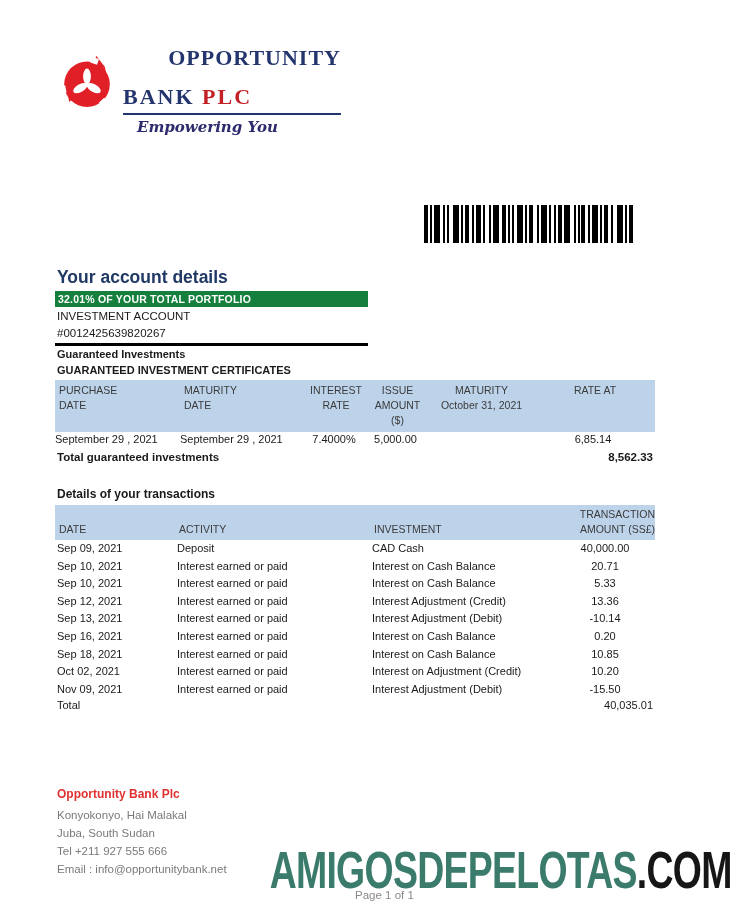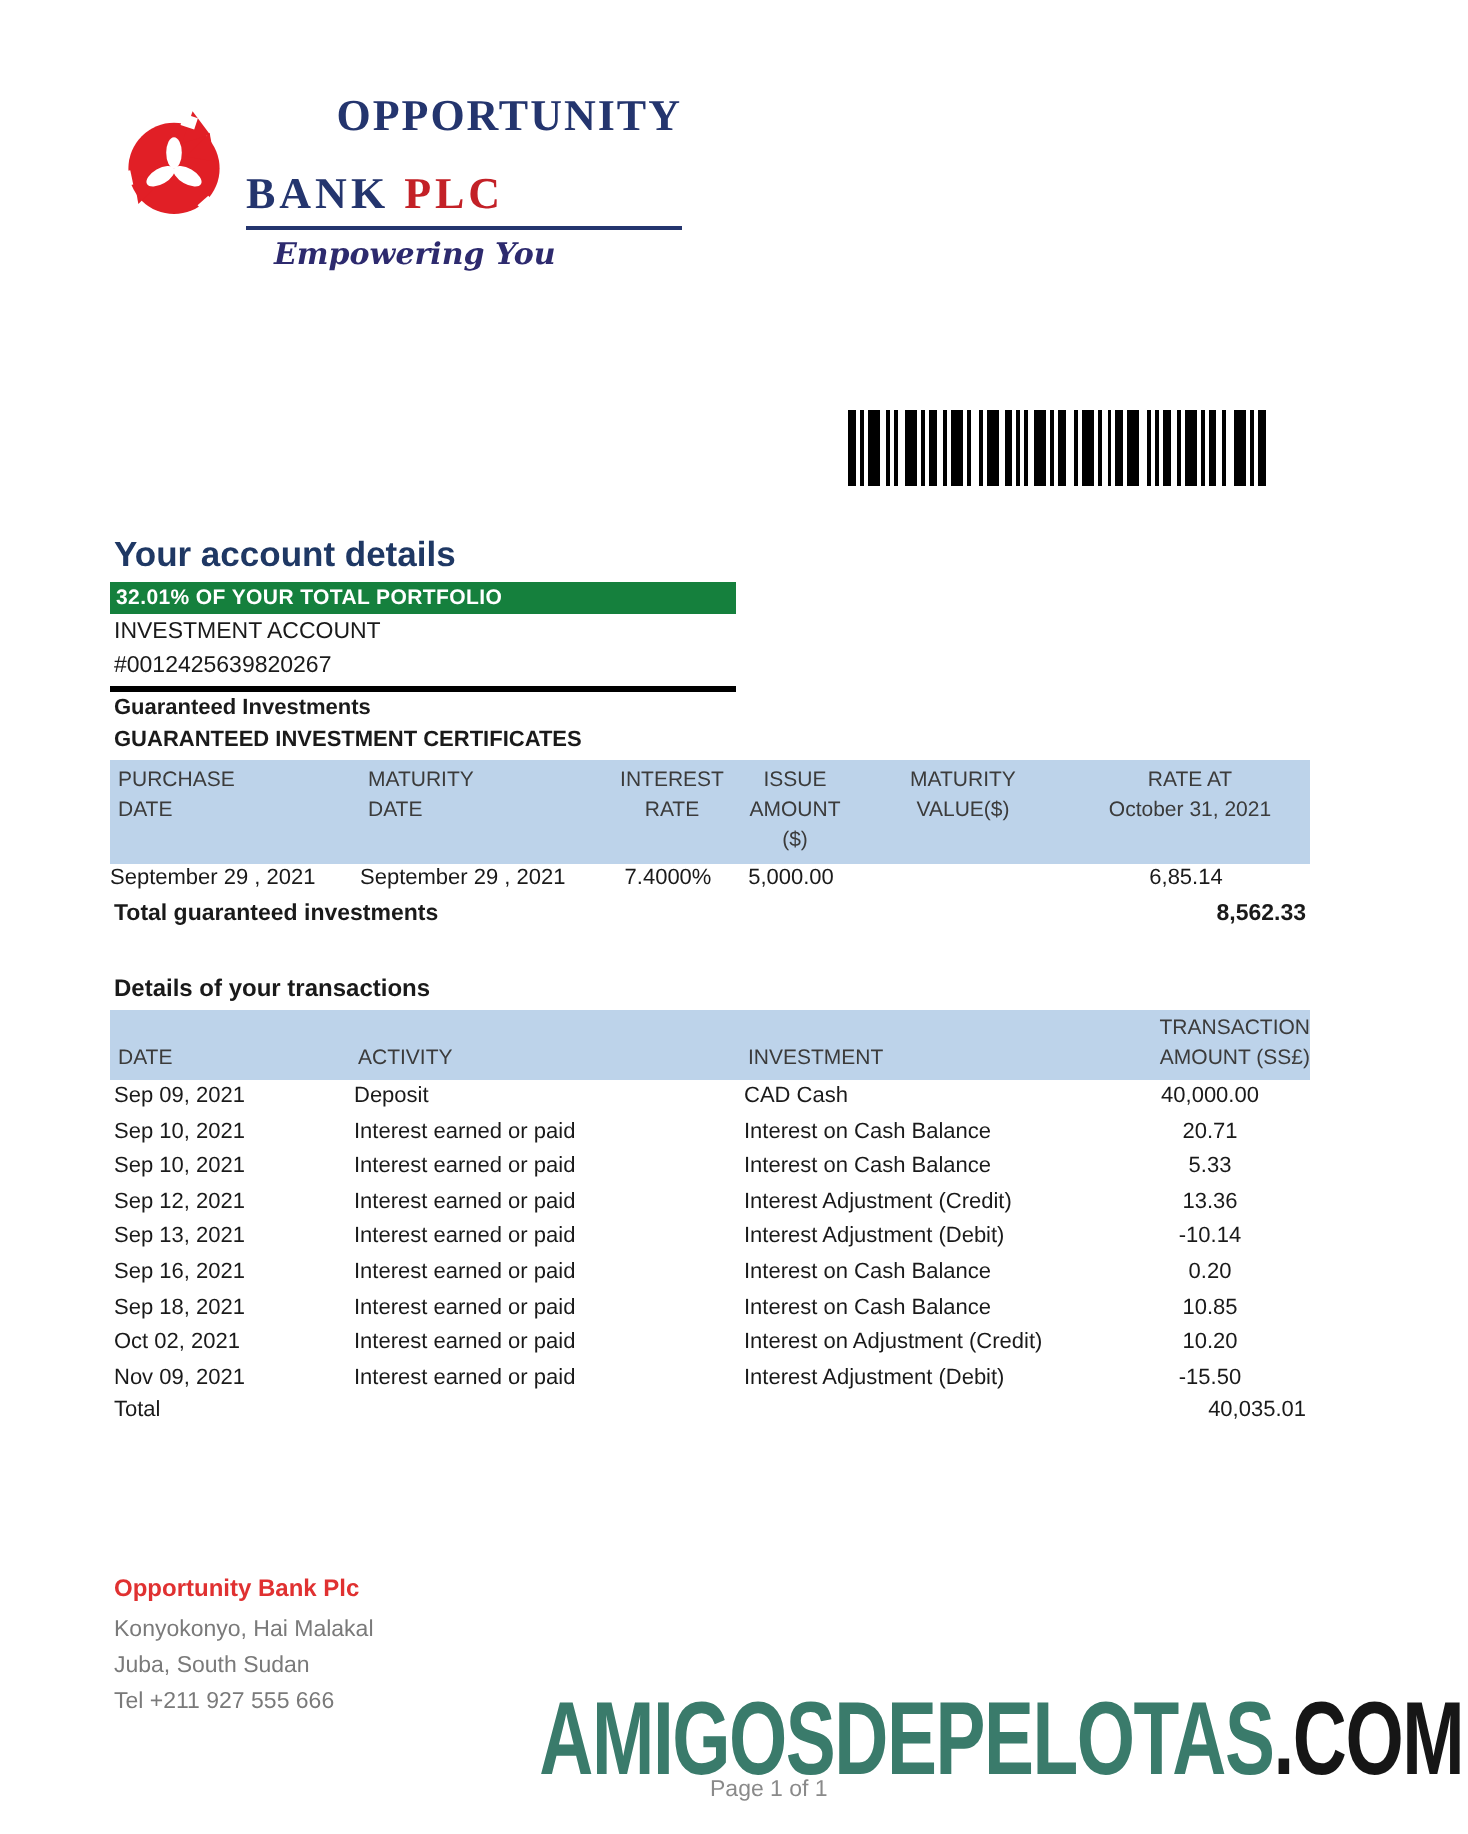--- a/index.html
+++ b/index.html
@@ -141,21 +141,20 @@
       <div class="c">PURCHASE</div>
       <div class="c">MATURITY</div>
       <div class="c ta-r">INTEREST</div>
       <div class="c ta-r">ISSUE</div>
       <div class="c ta-r">MATURITY</div>
       <div class="c ta-r">RATE AT</div>
       <div class="c">DATE</div>
       <div class="c">DATE</div>
       <div class="c ta-r">RATE</div>
       <div class="c ta-r">AMOUNT ($)</div>
-      <div class="c ta-r">VALUE($)</div>
       <div class="c ta-r">October 31, 2021</div>
     </div>
   </div>
 
   <div class="gic-row gic-grid">
     <div class="c">September  29 , 2021</div>
     <div class="c">September 29 , 2021</div>
     <div class="c ta-r">7.4000%</div>
     <div class="c ta-r">5,000.00</div>
     <div class="c ta-r"></div>
@@ -249,18 +248,19 @@
   <div class="txn-total">
     <span>Total</span>
     <span>40,035.01</span>
   </div>
 
   <div class="footer">
     <div class="bank">Opportunity Bank Plc</div>
     <div>Konyokonyo, Hai Malakal</div>
     <div>Juba, South Sudan</div>
     <div>Tel +211 927 555 666</div>
+    <div>Email : info@opportunitybank.net</div>
   </div>
 
   <div class="watermark"><span>AMIGOSDEPELOTAS</span><span class="com">.COM</span></div>
   <div class="page-num">Page 1 of 1</div>
 
 </div>
 
 </body></html>

